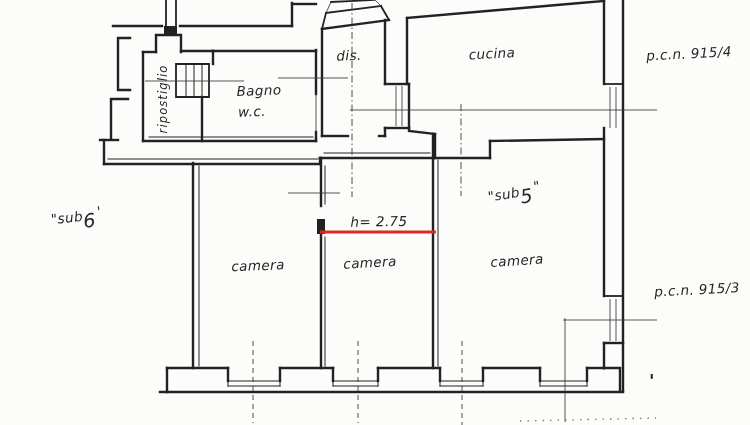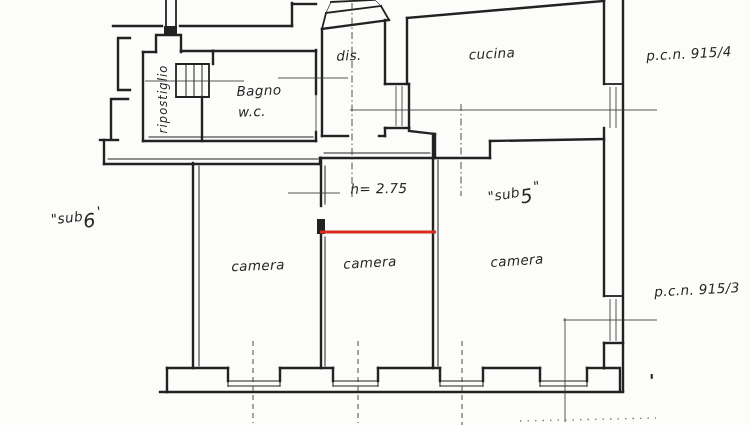--- a/index.html
+++ b/index.html
@@ -192,21 +192,21 @@
   <div class="lbl" style="left:492px;top:54px;--r:-3deg;">cucina</div>
 
   <div class="lbl" style="left:689px;top:54px;--r:-3deg;">p.c.n. 915/4</div>
 
   <div class="lbl" style="left:697px;top:290px;--r:-3deg;">p.c.n. 915/3</div>
 
   <div class="lbl" style="left:514px;top:191px;--r:-9deg;"><span>"sub</span><span class="big">5</span><span class="cq">"</span></div>
 
   <div class="lbl" style="left:76px;top:215px;--r:-6deg;"><span>"sub</span><span class="big">6</span><span class="cq">'</span></div>
 
-  <div class="lbl" style="left:379px;top:189px;--r:-1deg;">h= 2.75</div>
+  <div class="lbl" style="left:379px;top:222px;--r:-1deg;">h= 2.75</div>
 
   <div class="lbl" style="left:258px;top:266px;--r:-2deg;">camera</div>
   <div class="lbl" style="left:370px;top:263px;--r:-3deg;">camera</div>
   <div class="lbl" style="left:517px;top:261px;--r:-4deg;">camera</div>
 
   <div class="lbl mark" style="left:652px;top:381px;">'</div>
 
 </div>
 
 </body></html>

